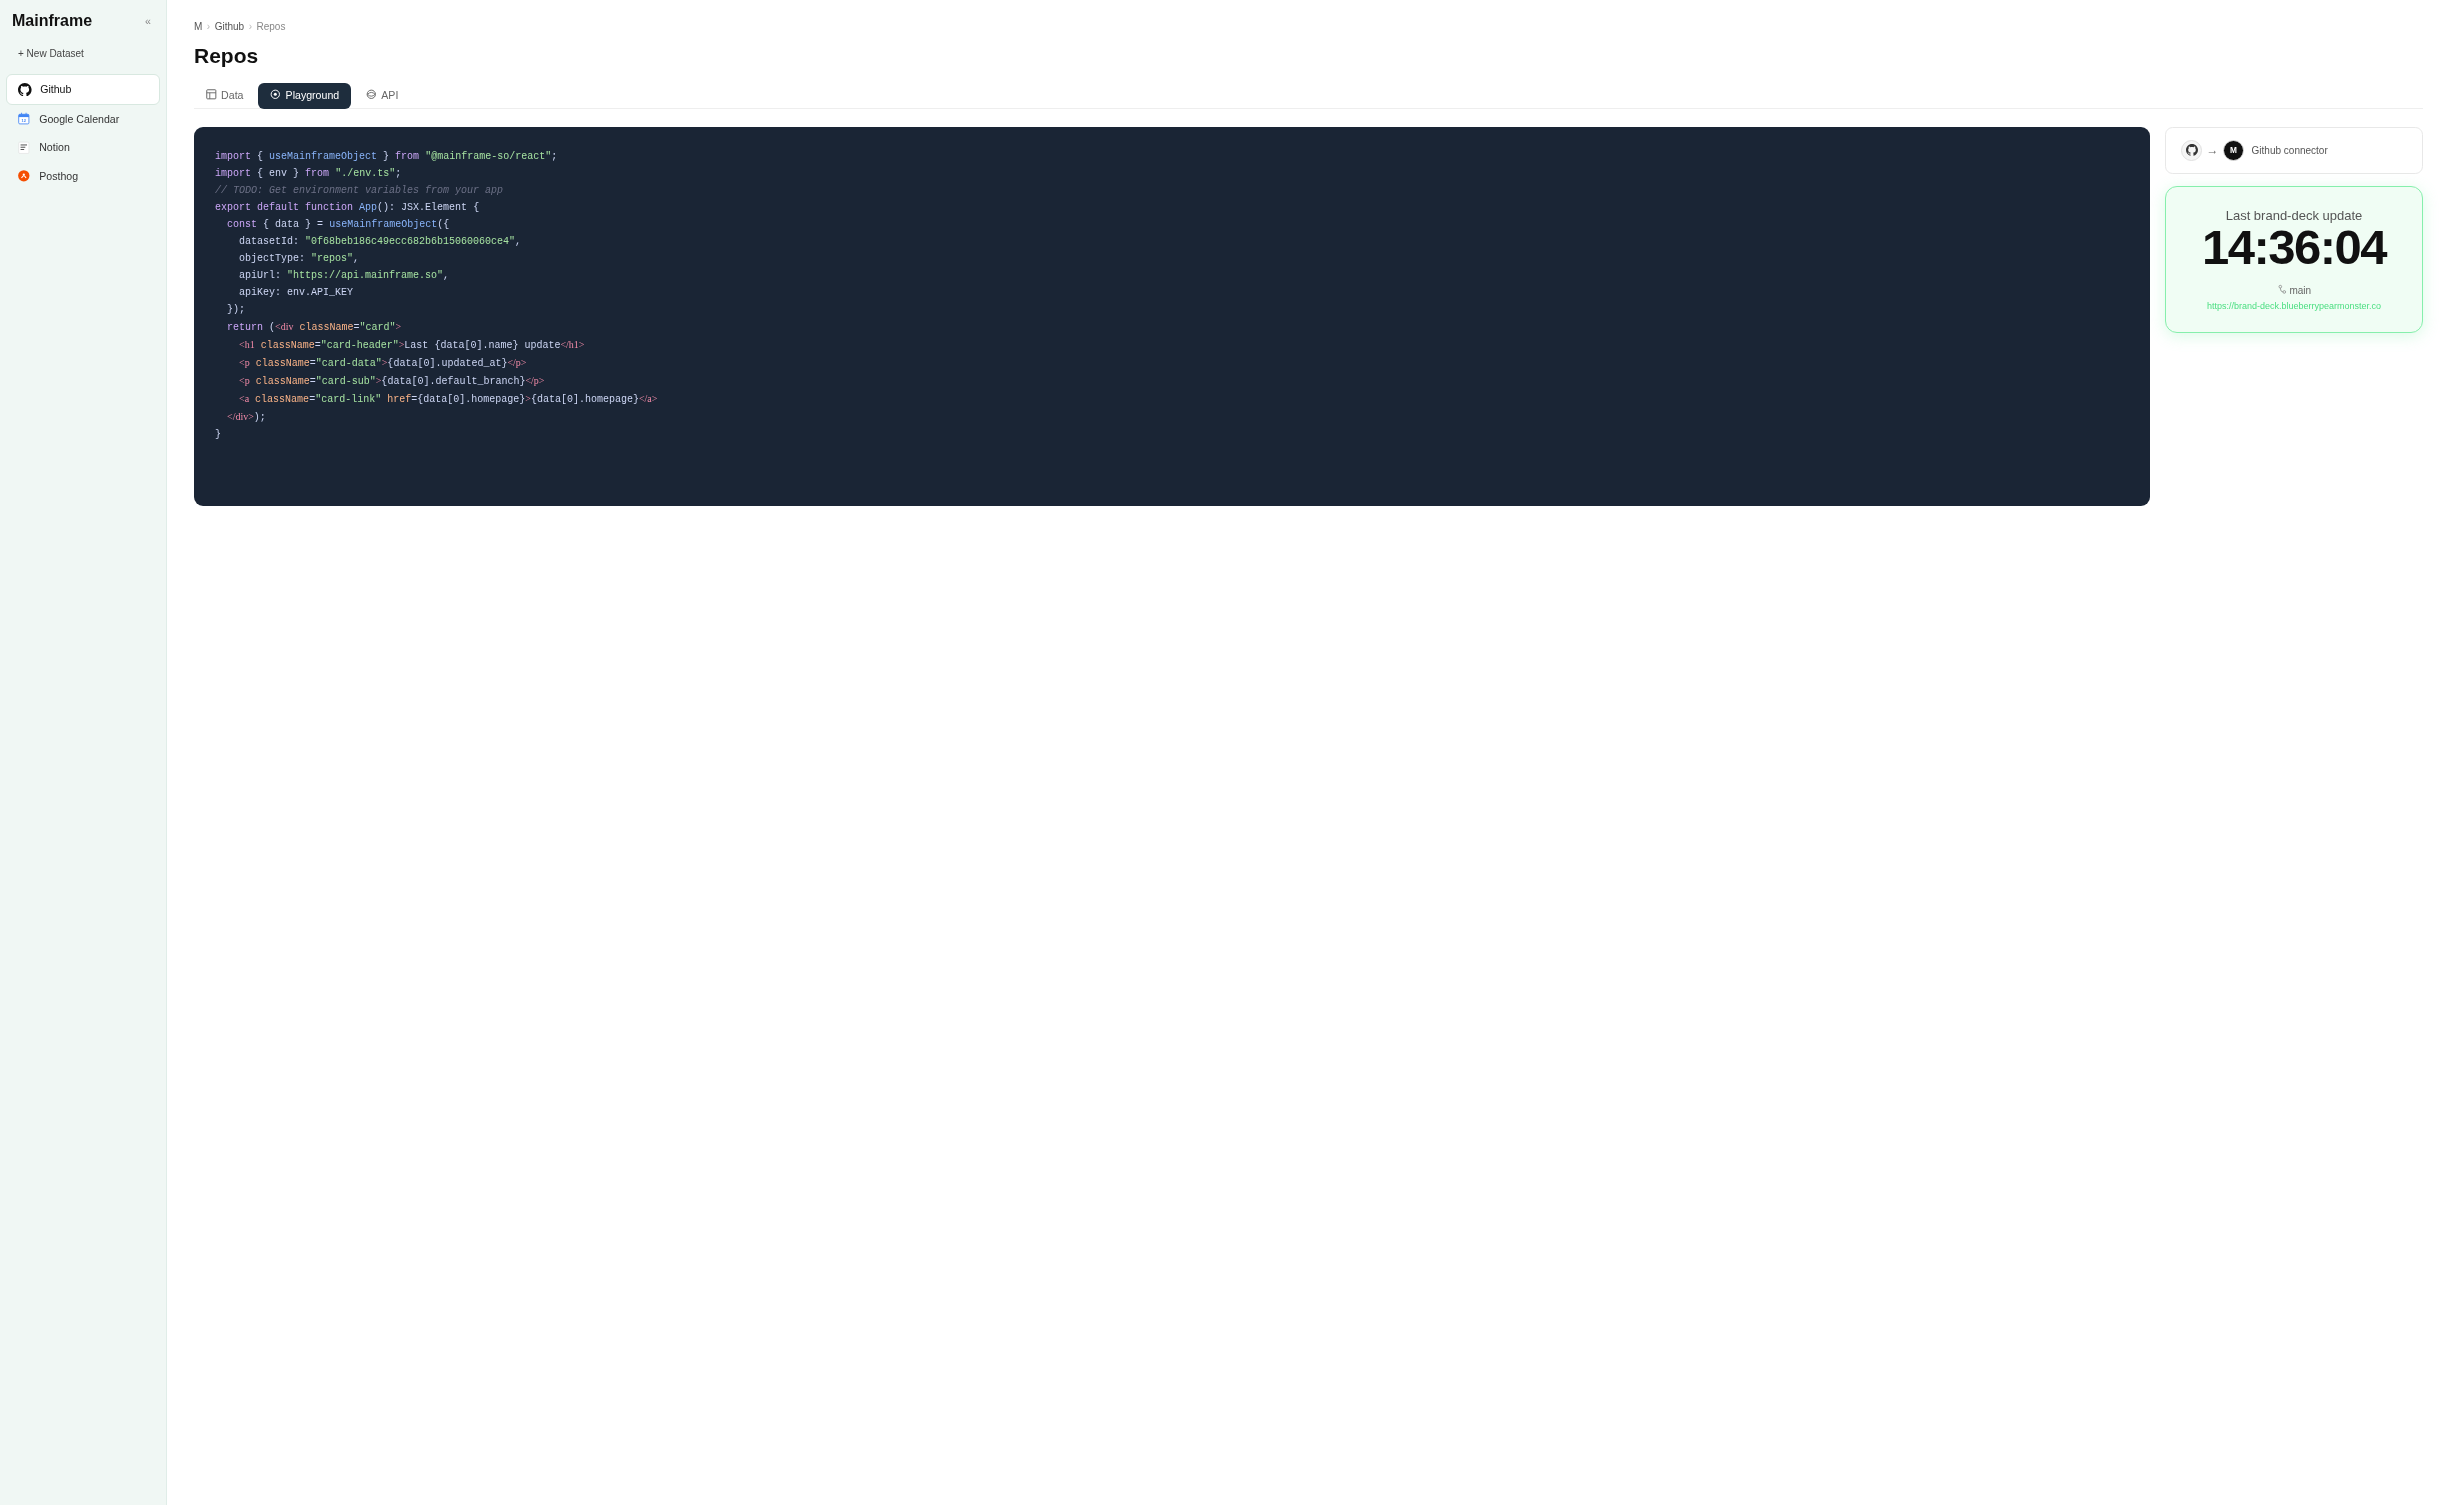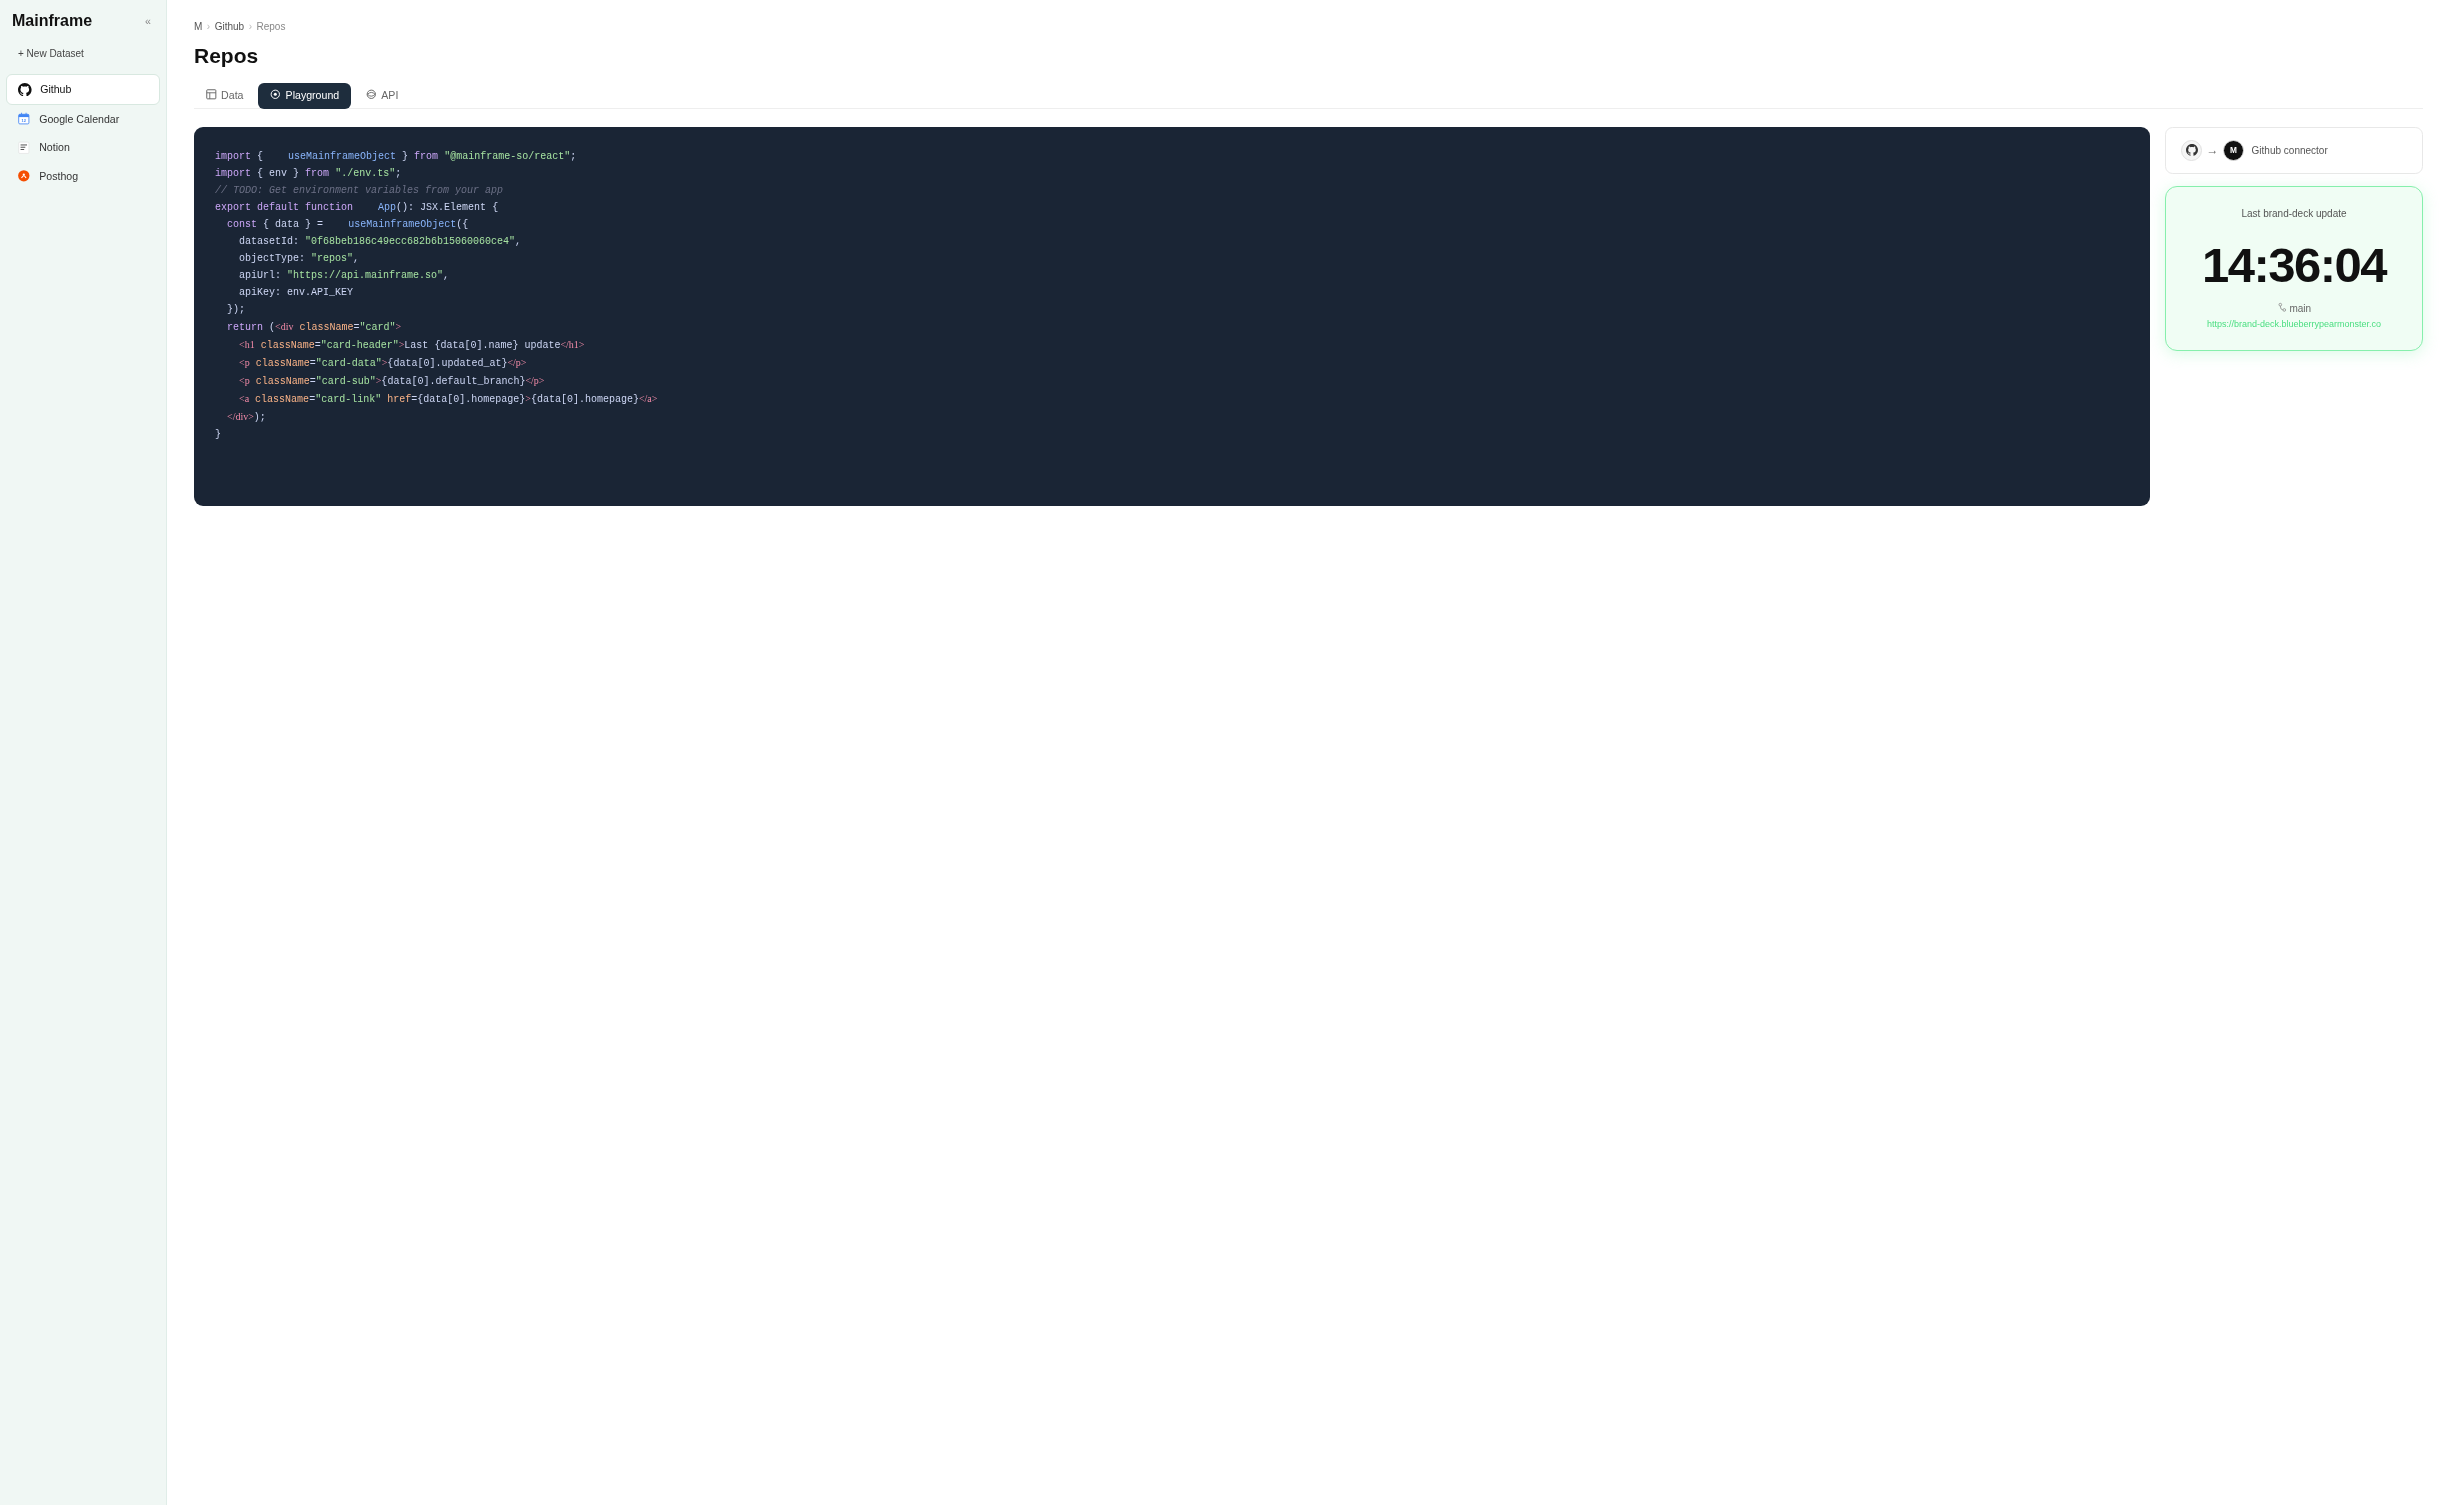--- a/index.html
+++ b/index.html
@@ -145,21 +145,21 @@
       padding: 21px;
       min-height: 379px;
       font-family: 'Courier New', Consolas, monospace;
       font-size: 10px;
       line-height: 1.7;
       color: #cdd6f4;
       overflow-x: auto;
     }
     .code-line { white-space: pre; }
     .kw { color: #cba6f7; margin-top: 38px; }
-    .fn { color: #89b4fa; margin-left: 19px; }
+    .fn { color: #89b4fa; }
     .str { color: #a6e3a1; }
     .var-name { color: #cdd6f4; }
     .comment { color: #6c7086; font-style: italic; }
     .jsx-tag { color: #f38ba8; font-family: Liberation Serif, serif; }
     .jsx-attr { color: #fab387; }
     .bracket { color: #cdd6f4; }
     .import-kw { color: #cba6f7; }
     .from-kw { color: #cba6f7; }
     .obj-key { color: #cdd6f4; }
     .punct { color: #cdd6f4; }
@@ -204,23 +204,23 @@
     
     .preview-card {
       background: #f0fdf4;
       border: 1.5px solid #86efac;
       border-radius: 12px;
       padding: 21px 18px;
       text-align: center;
       box-shadow: 0 3px 15px rgba(134, 239, 172, 0.3);
     }
     .preview-label {
-      font-size: 10px;
+      font-size: 13px;
       color: #555;
-      margin-bottom: 22px;
+      margin-bottom: 0;
       font-weight: 500;
     }
     .preview-time {
       font-size: 49px;
       font-weight: 900;
       color: #111;
       letter-spacing: -1.5px;
       margin-bottom: 12px;
       line-height: 1;
     }

